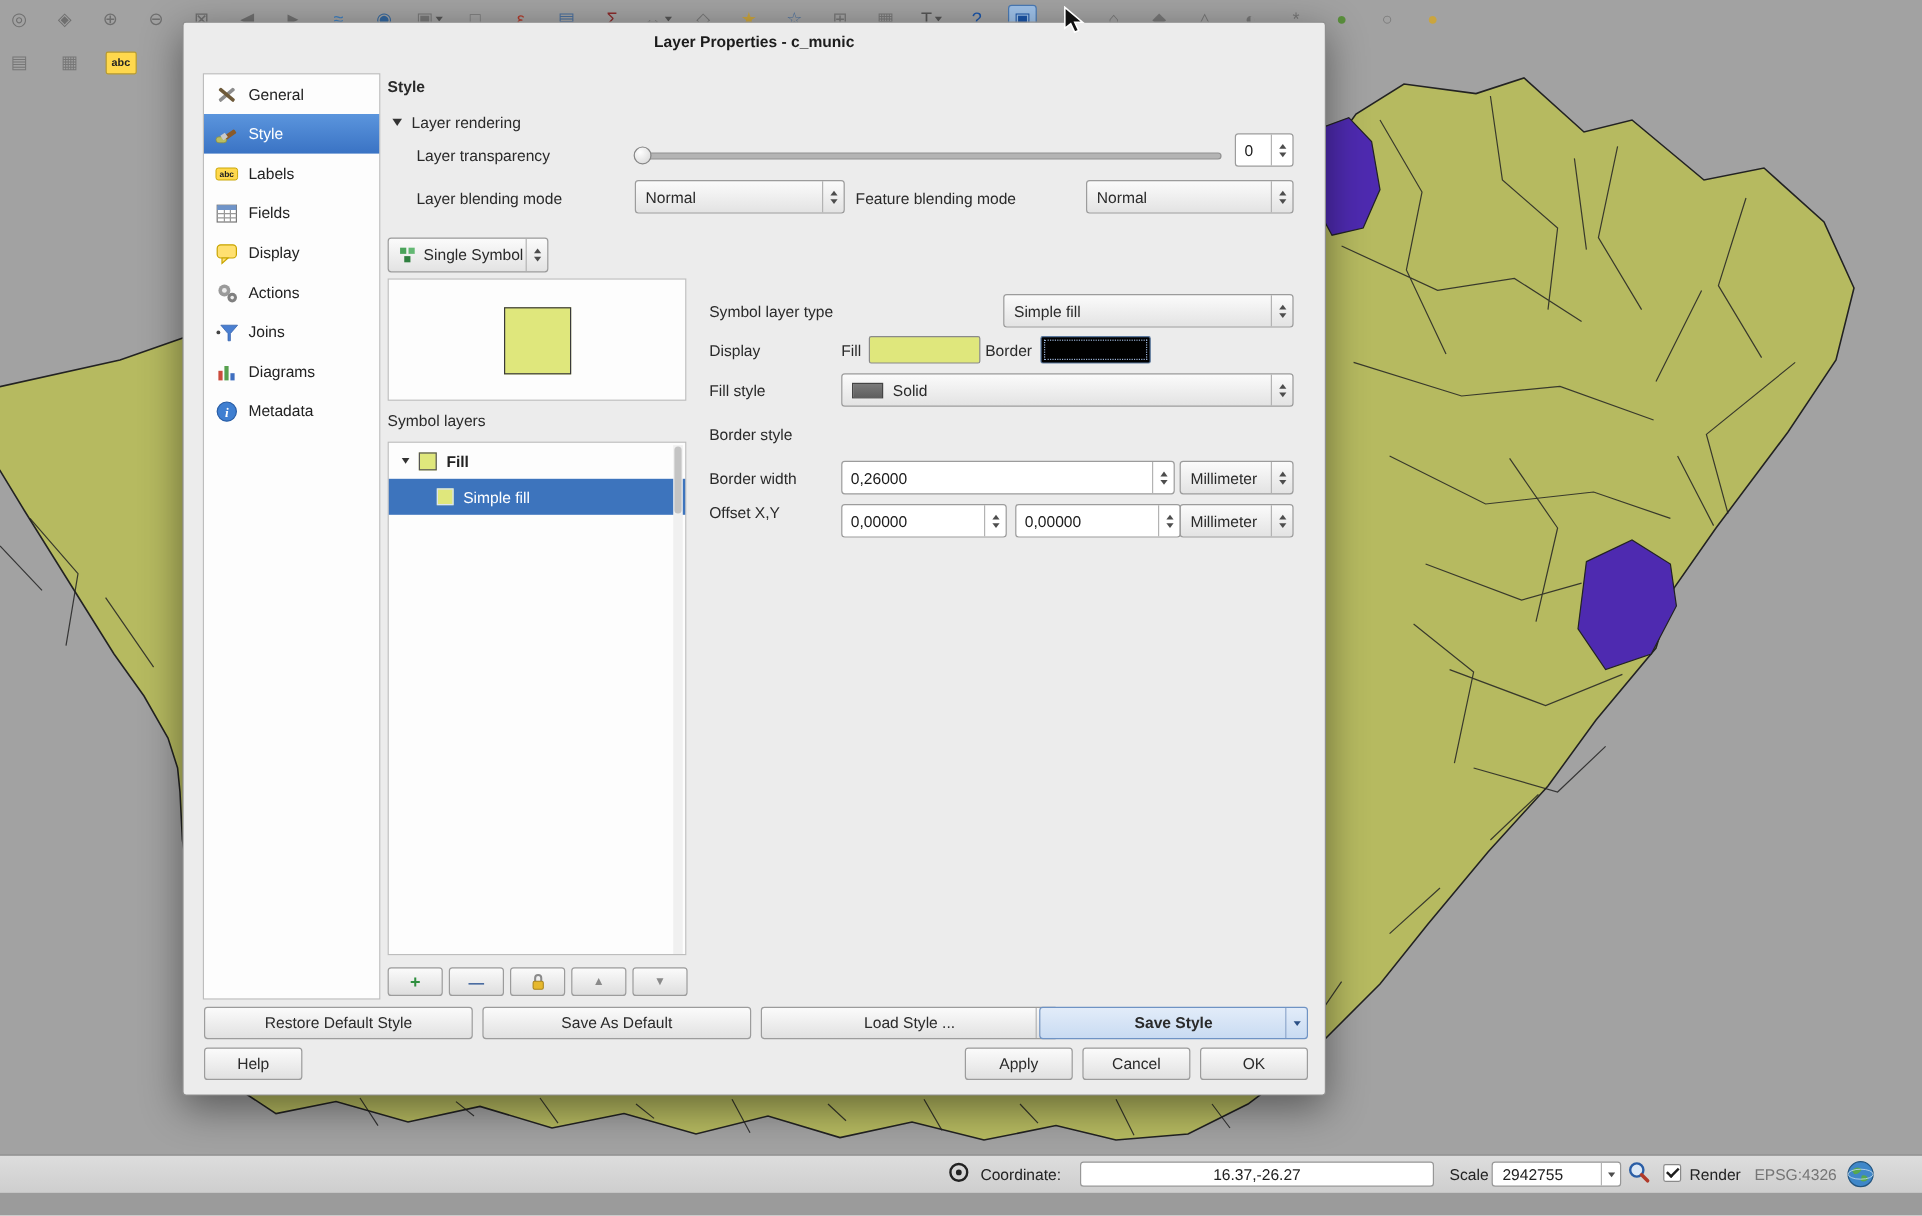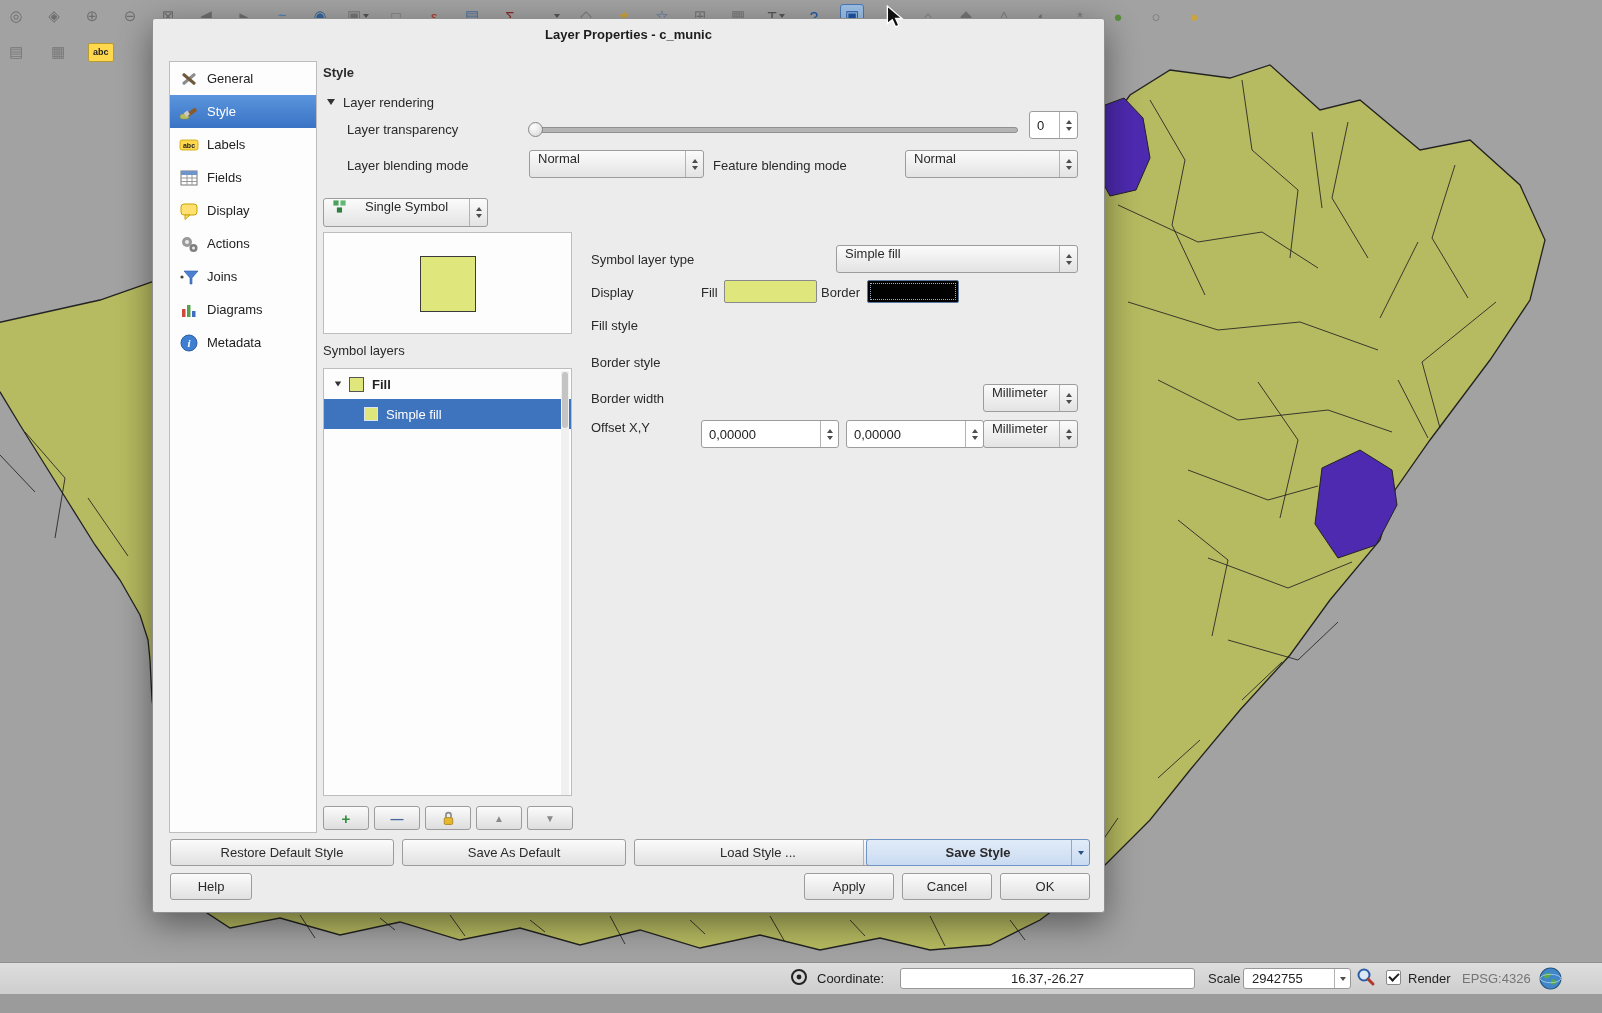--- a/index.html
+++ b/index.html
@@ -34,21 +34,21 @@
              font-size:13px;color:#222;cursor:default;}
   .side-item.sel{background:linear-gradient(#5b95dd,#3a73c4);color:#fff;}
   .side-ico{width:20px;height:20px;flex:0 0 20px;display:flex;}
 
   
   .lbl{position:absolute;font-size:13px;color:#2a2a2a;white-space:nowrap;}
   .b{font-weight:bold;}
   .btn{position:absolute;display:flex;align-items:center;justify-content:center;
        background:linear-gradient(#fbfbfb,#e1e1e1);border:1px solid #9c9c9c;border-radius:3px;
        font-size:13px;color:#2a2a2a;box-sizing:border-box;}
-  .combo{position:absolute;display:flex;padding-left:8px;
+  .combo{position:absolute;display:flex;align-items:center;padding-left:8px;
          background:linear-gradient(#fbfbfb,#e3e3e3);border:1px solid #9c9c9c;border-radius:3px;
          font-size:13px;color:#2a2a2a;box-sizing:border-box;}
   .spin{position:absolute;display:flex;align-items:center;padding-left:7px;background:#fff;
         border:1px solid #9c9c9c;border-radius:3px;font-size:13px;color:#1a1a1a;box-sizing:border-box;}
   .dd{position:absolute;right:0;top:0;bottom:0;width:17px;display:flex;flex-direction:column;
       align-items:center;justify-content:center;gap:3px;border-left:1px solid #b3b3b3;}
   .tri-up{width:0;height:0;border-left:3.5px solid transparent;border-right:3.5px solid transparent;
           border-bottom:4.5px solid #4d4d4d;}
   .tri-down{width:0;height:0;border-left:3.5px solid transparent;border-right:3.5px solid transparent;
             border-top:4.5px solid #4d4d4d;}
@@ -366,21 +366,21 @@
   </div>
   <div class="lbl" style="left:560px;top:139px">Feature blending mode</div>
   <div class="combo" style="left:752px;top:131px;width:173px;height:28px">
     <span>Normal</span>
     <span class="dd">
           <span class="tri-up"></span>
           <span class="tri-down"></span>
         </span>
   </div>
 
-  <div class="combo" style="left:170px;top:179px;width:165px;height:29px;gap:18px">
+  <div class="combo" style="left:170px;top:179px;width:134px;height:29px;gap:6px">
     <span style="display:flex">
       <svg viewBox="0 0 16 16" width="15" height="15">
             <rect x="1.5" y="1.5" width="5.5" height="5.5" fill="#4aa35a"></rect>
             <rect x="9" y="1.5" width="5.5" height="5.5" fill="#63b873"></rect>
             <rect x="5.2" y="9" width="5.5" height="5.5" fill="#2f7f3f"></rect>
           </svg>
     </span>
     <span>Single Symbol</span>
     <span class="dd">
           <span class="tri-up"></span>
@@ -429,24 +429,39 @@
         </span>
   </div>
 
   <div class="lbl" style="left:438px;top:266px">Display</div>
   <div class="lbl" style="left:548px;top:266px">Fill</div>
   <div class="abs" style="left:571px;top:261px;width:93px;height:23px;background:var(--swatch,#dfe77c);border:1px solid #8a8a8a;border-radius:2px;box-sizing:border-box"></div>
   <div class="lbl" style="left:668px;top:266px">Border</div>
   <div class="abs" style="left:714px;top:261px;width:92px;height:23px;background:#000;border:1px solid #5a789e;border-radius:2px;box-sizing:border-box;outline:1px dotted #9ab2d6;outline-offset:-4px"></div>
 
   <div class="lbl" style="left:438px;top:299px">Fill style</div>
+  <div class="combo" style="left:548px;top:292px;width:377px;height:28px;gap:8px">
+    <span class="sw" style="width:26px;height:13px;background:linear-gradient(#7a7a7a,#5f5f5f);border-color:#444"></span>
+    <span>Solid</span>
+    <span class="dd">
+          <span class="tri-up"></span>
+          <span class="tri-down"></span>
+        </span>
+  </div>
 
   <div class="lbl" style="left:438px;top:336px">Border style</div>
 
   <div class="lbl" style="left:438px;top:372px">Border width</div>
+  <div class="spin" style="left:548px;top:365px;width:278px;height:28px">
+    <span>0,26000</span>
+    <span class="dd">
+          <span class="tri-up"></span>
+          <span class="tri-down"></span>
+        </span>
+  </div>
   <div class="combo" style="left:830px;top:365px;width:95px;height:28px">
     <span>Millimeter</span>
     <span class="dd">
           <span class="tri-up"></span>
           <span class="tri-down"></span>
         </span>
   </div>
 
   <div class="lbl" style="left:438px;top:401px">Offset X,Y</div>
   <div class="spin" style="left:548px;top:401px;width:138px;height:28px">

